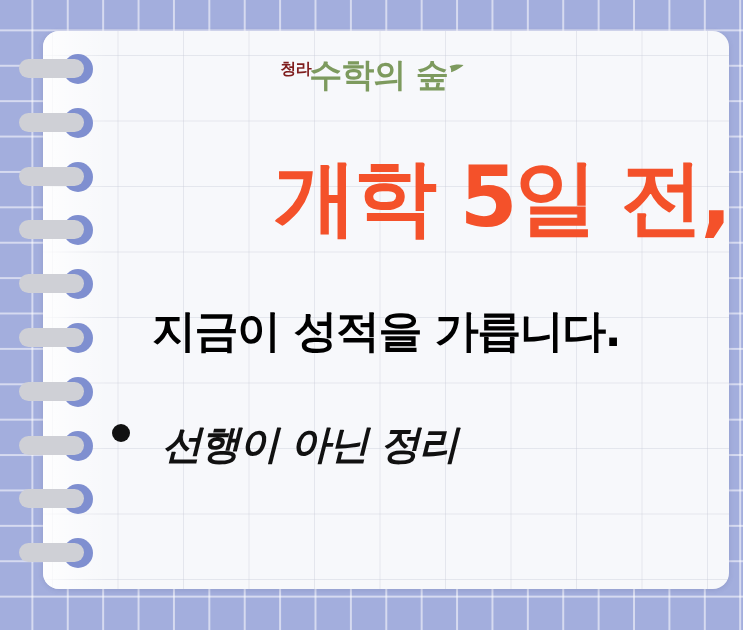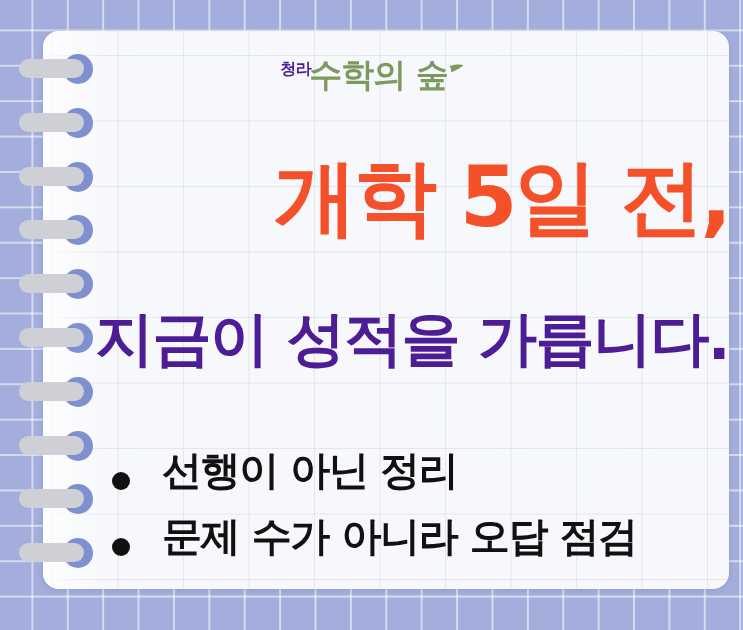--- a/index.html
+++ b/index.html
@@ -87,21 +87,21 @@
     left: 0; right: 0;
     top: 58px;
     text-align: center;
     line-height: 1;
     white-space: nowrap;
   }
 
   #logo-small {
     font-size: 16px;
     font-weight: 700;
-    color: #4c1d95;
+    color: #7f1d1d;
     letter-spacing: -0.5px;
     position: relative;
     top: -12px;
     margin-right: -2px;
   }
 
   #logo-main {
     font-size: 33px;
     font-weight: 700;
     color: #7d9a5e;
@@ -131,42 +131,43 @@
     letter-spacing: -3px;
     line-height: 1.0;
     white-space: nowrap;
   }
 
   #subheadline {
     position: absolute;
     left: 43px;
     width: 686px;
     top: 309px;
-    text-align: right;
-    font-size: 59px;
-    font-weight: 700;
-    color: #4c1d95;
+    text-align: center;
+    font-size: 44px;
+    font-weight: 700;
+    color: #000000;
     letter-spacing: -1.5px;
     line-height: 1.0;
     white-space: nowrap;
   }
 
   
   #bullets {
     position: absolute;
     left: 112px;
     top: 424px;
     width: 610px;
   }
 
   .bullet-row {
     display: flex;
-    align-items: flex-end;
+    align-items: flex-start;
     height: 66px;
     white-space: nowrap;
+    font-style: italic;
   }
 
   .bullet-dot {
     width: 18px;
     height: 18px;
     border-radius: 50%;
     background: #111111;
     flex: 0 0 auto;
     margin-right: 32px;
   }
@@ -198,24 +199,20 @@
 
 <div id="headline">개학 5일 전,</div>
 
 <div id="subheadline">지금이 성적을 가릅니다.</div>
 
 <div id="bullets">
   <div class="bullet-row">
     <span class="bullet-dot"></span>
     <span class="bullet-text">선행이 아닌 정리</span>
   </div>
-  <div class="bullet-row">
-    <span class="bullet-dot"></span>
-    <span class="bullet-text">문제 수가 아니라 오답 점검</span>
-  </div>
 </div>
 
 <div id="spiral">
     <div class="ring" style="top: 54px;">
       <div class="ring-hole"></div>
       <div class="ring-wire"></div>
     </div>
     <div class="ring" style="top: 107.8px;">
       <div class="ring-hole"></div>
       <div class="ring-wire"></div>

